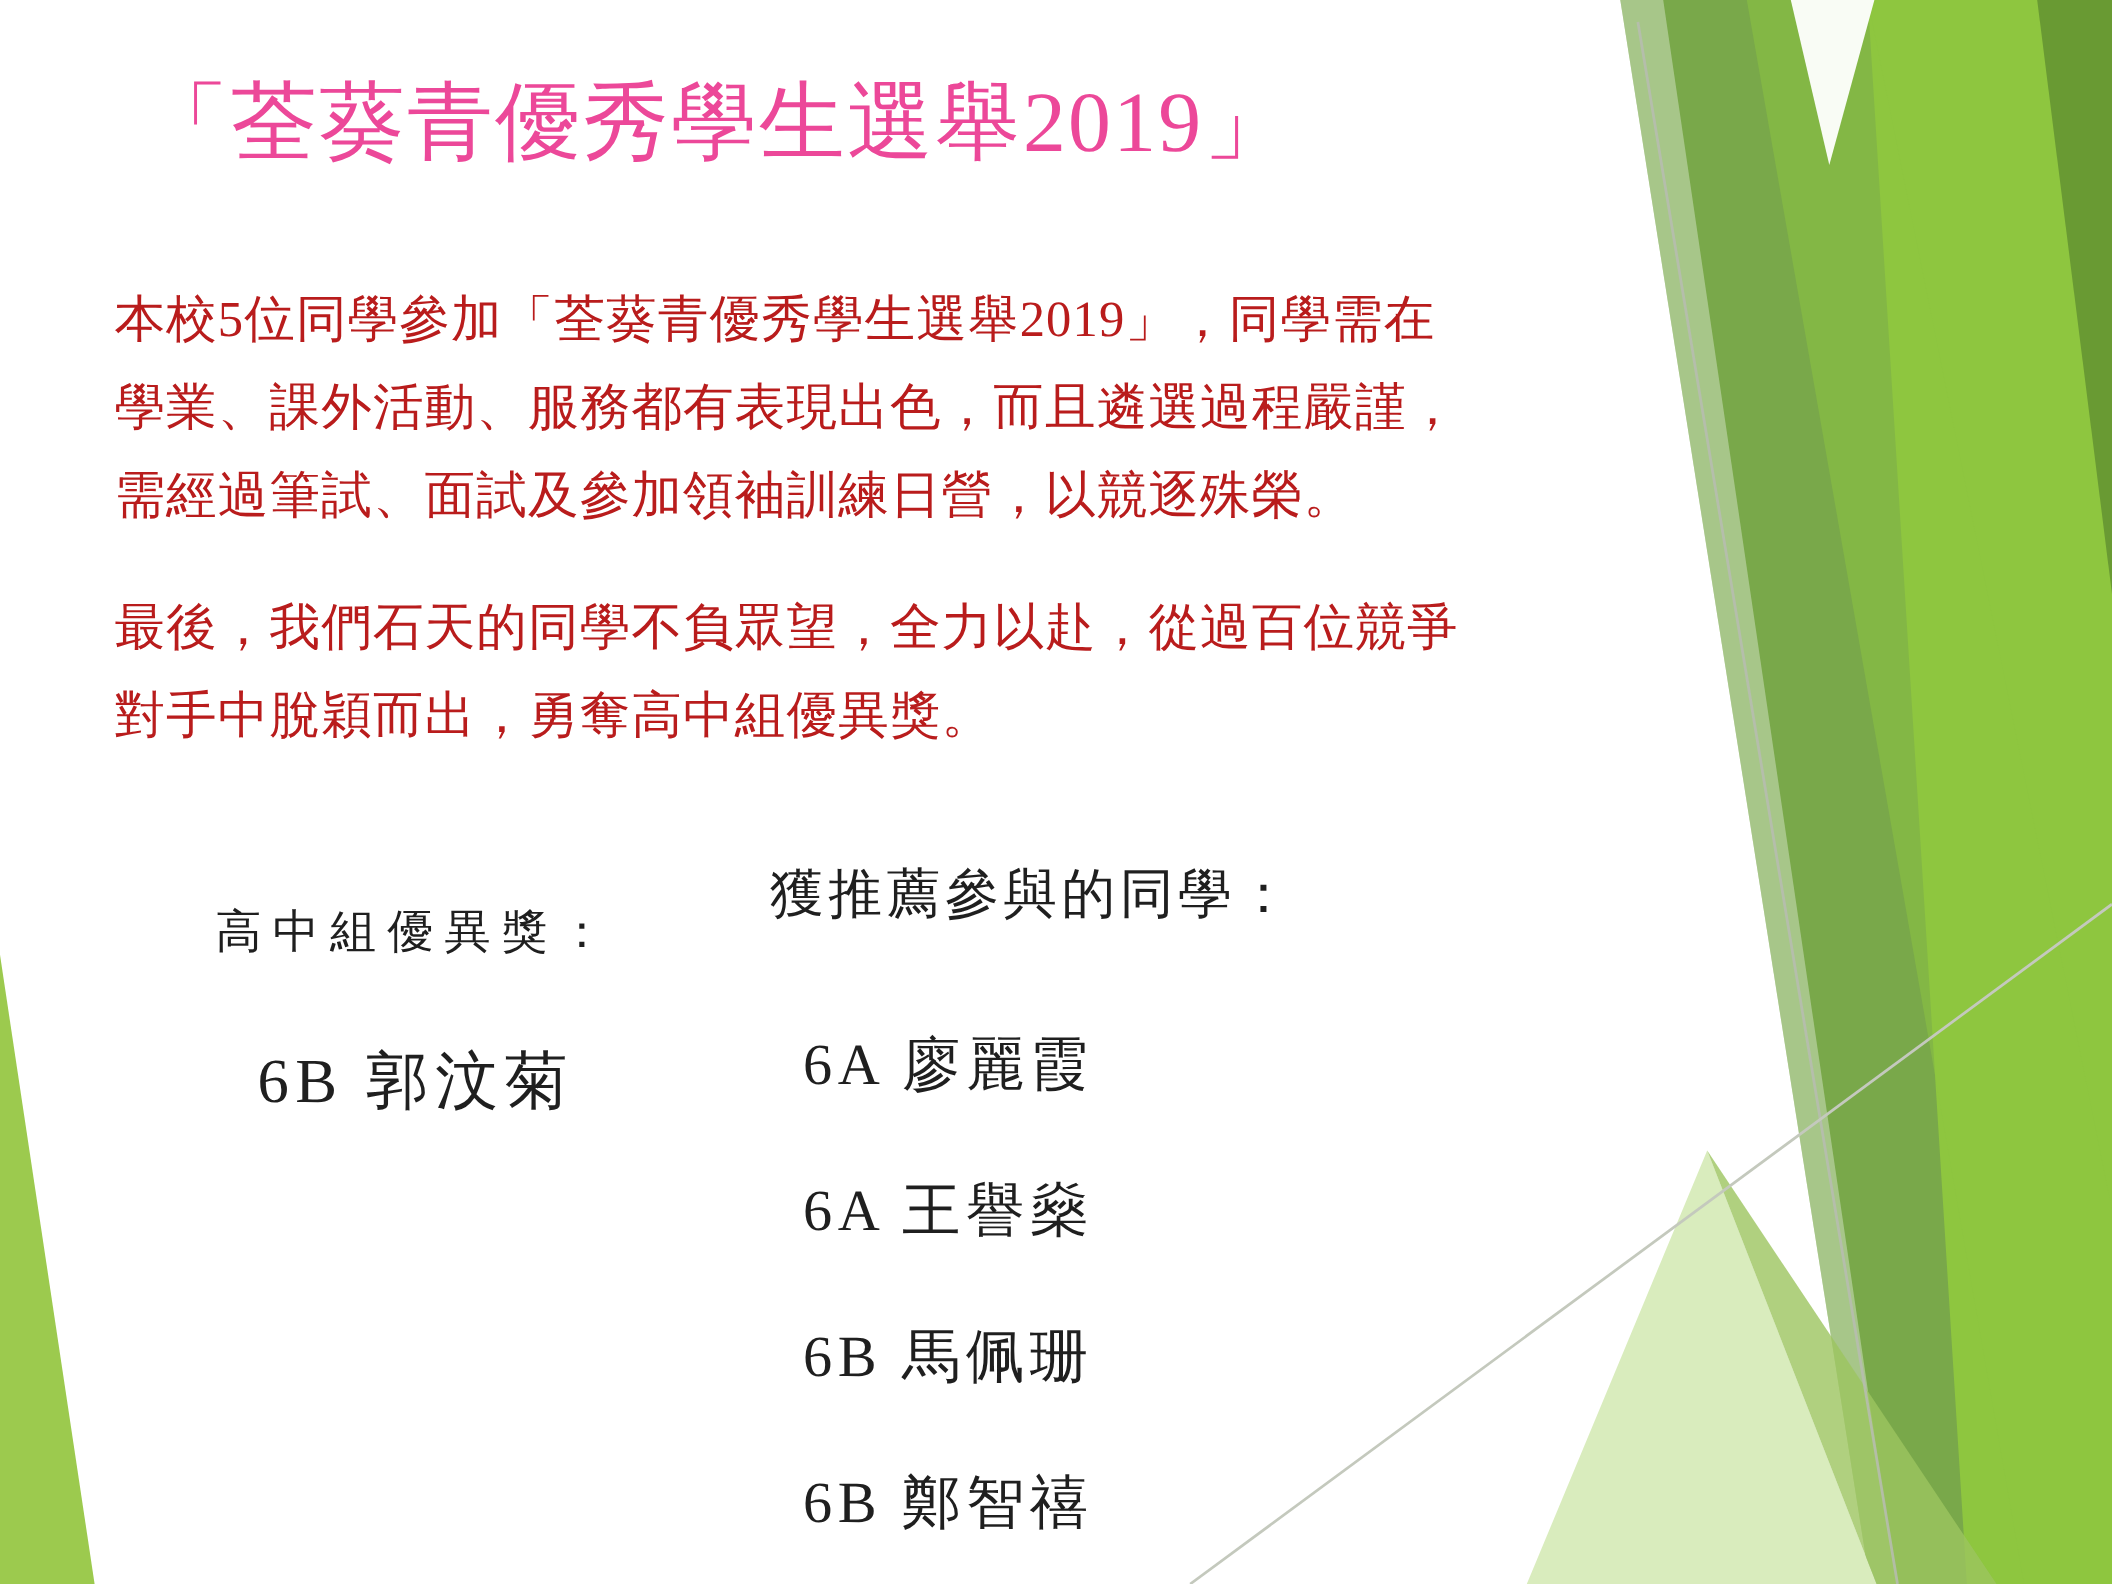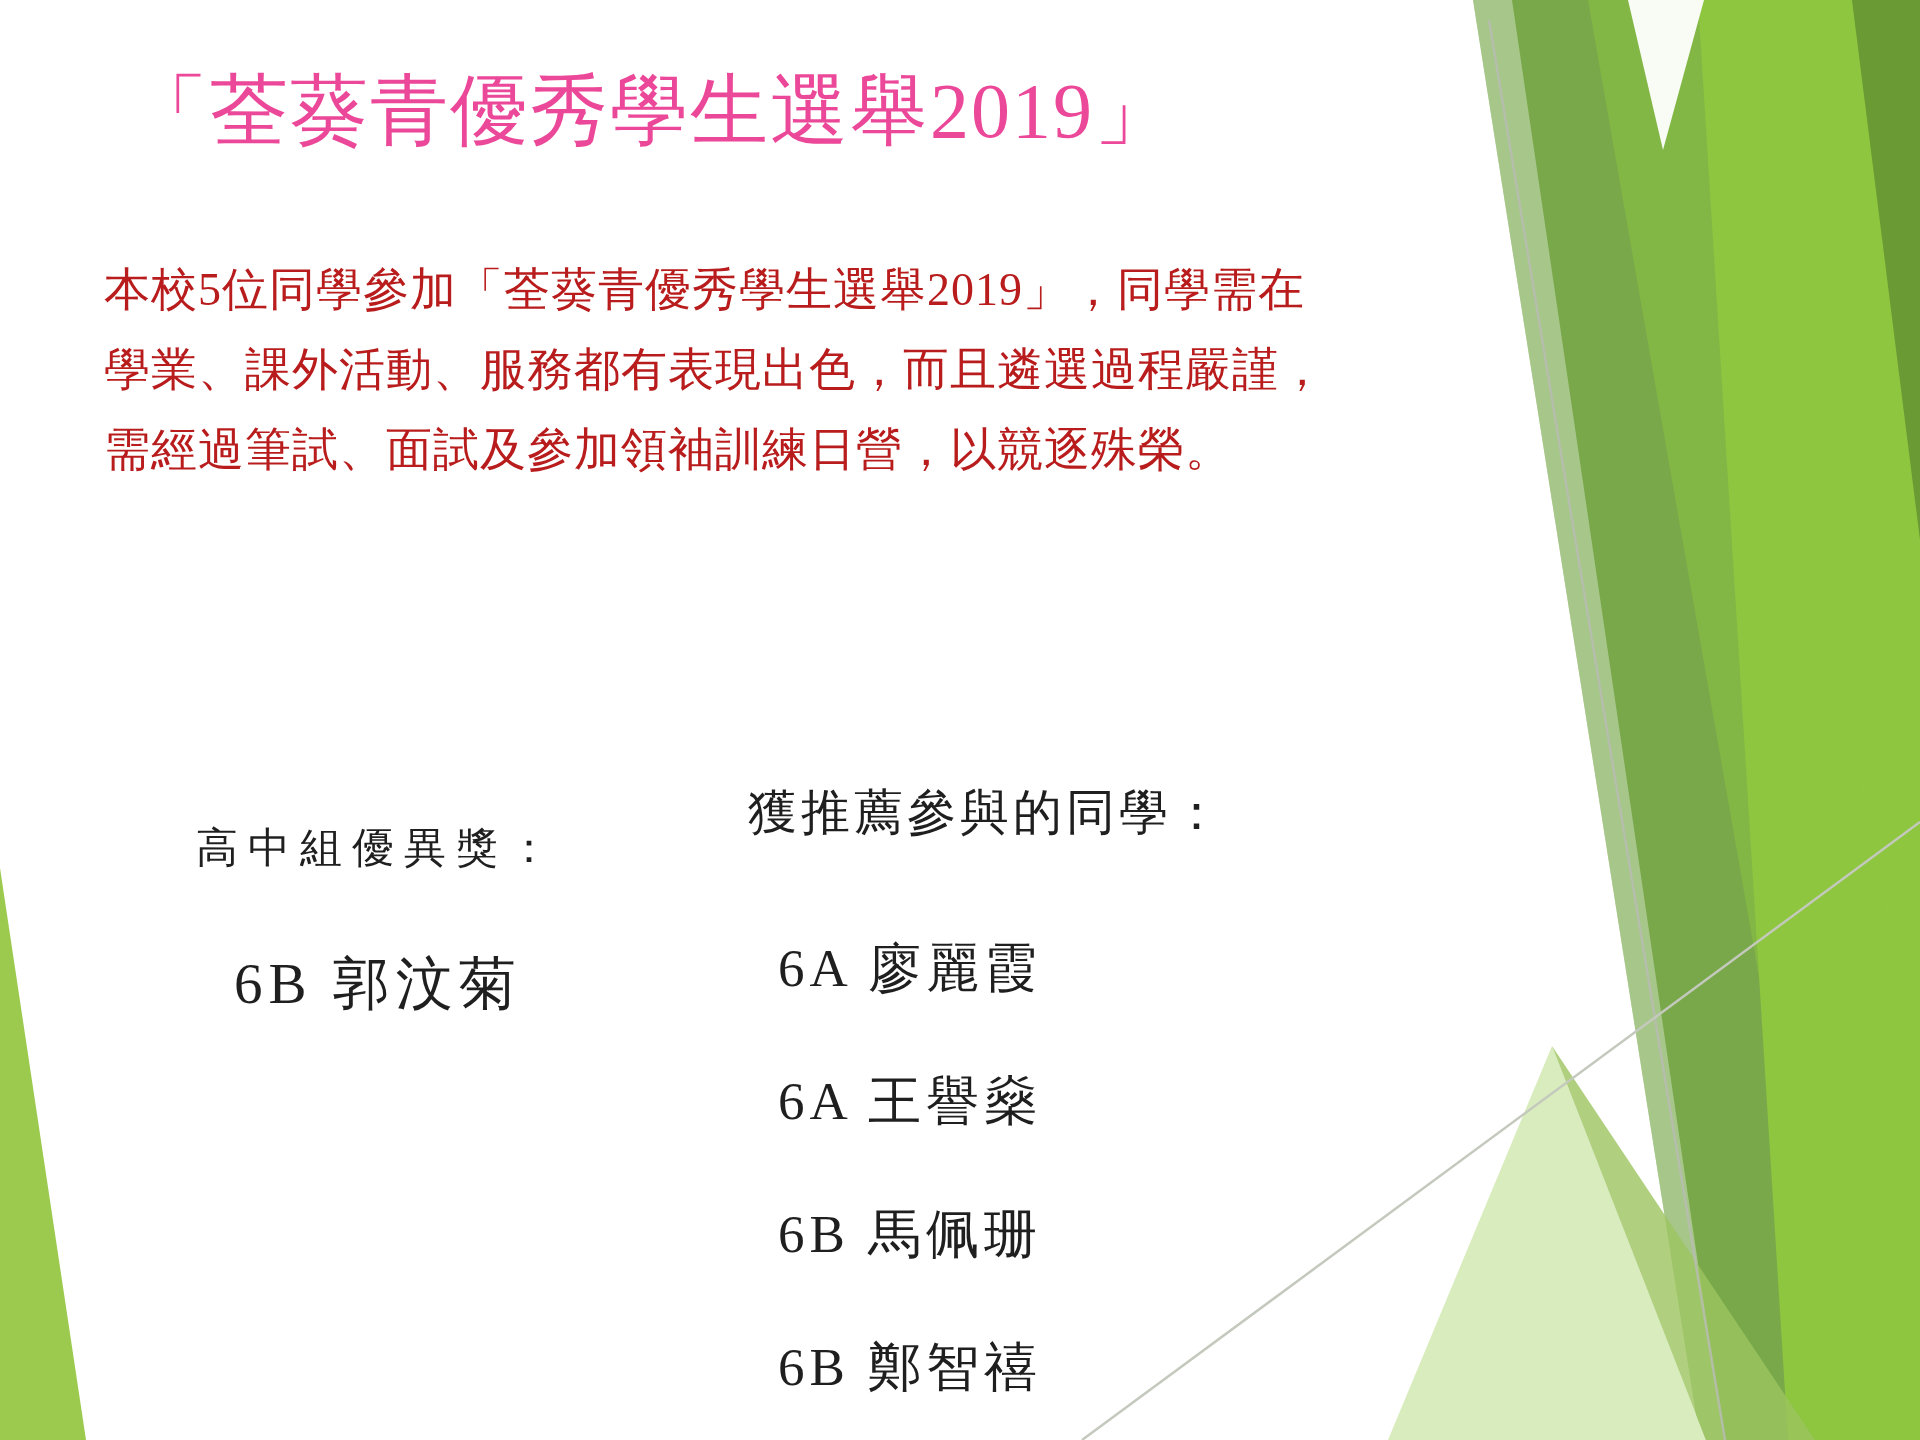--- a/index.html
+++ b/index.html
@@ -22,21 +22,21 @@
     font-size:46px;line-height:80px;height:80px;
     letter-spacing:1px;white-space:nowrap;
   }
   .para2{margin-top:40px;}
 
   .col{color:#1f1f1f;}
   .col-award{left:196px;top:818px;width:560px;}
   .award-header{font-size:42px;line-height:60px;letter-spacing:10px;white-space:nowrap;}
   .award-item{margin-top:74px;margin-left:38px;font-size:57px;line-height:64px;letter-spacing:6px;white-space:nowrap;}
 
-  .col-nominee{left:700px;top:786px;width:560px;margin-left:48px;}
+  .col-nominee{left:700px;top:786px;width:560px;}
   .nominee-header{font-size:49px;line-height:54px;letter-spacing:4px;white-space:nowrap;}
   .nominee-item{margin-top:77px;margin-left:30px;font-size:53px;line-height:56px;letter-spacing:5px;white-space:nowrap;}
   .nominee-item.first{margin-top:100px;}
 </style>
 </head>
 <body>
 
 <svg class="deco" viewBox="0 0 1920 1440" xmlns="http://www.w3.org/2000/svg" aria-hidden="true">
   <polygon points="1473,0 1920,0 1920,1440 1700,1440" fill="#79a84a"></polygon>
   <polygon points="1698,0 1920,0 1920,1440 1788,1440" fill="#8ec63f"></polygon>
@@ -52,20 +52,24 @@
 </svg>
 
 <div class="layer title">「荃葵青優秀學生選舉2019」</div>
 
 <div class="layer body-text">
   <div>
     <div class="body-line">本校5位同學參加「荃葵青優秀學生選舉2019」，同學需在</div>
     <div class="body-line">學業、課外活動、服務都有表現出色，而且遴選過程嚴謹，</div>
     <div class="body-line">需經過筆試、面試及參加領袖訓練日營，以競逐殊榮。</div>
   </div>
+  <div class="para2">
+    <div class="body-line">最後，我們石天的同學不負眾望，全力以赴，從過百位競爭</div>
+    <div class="body-line">對手中脫穎而出，勇奪高中組優異獎。</div>
+  </div>
 </div>
 
 <div class="layer col col-award">
   <div class="award-header">高中組優異獎：</div>
   <div class="award-item">6B 郭汶菊</div>
 </div>
 
 <div class="layer col col-nominee">
   <div class="nominee-header">獲推薦參與的同學：</div>
   <div class="nominee-item first">6A 廖麗霞</div>

